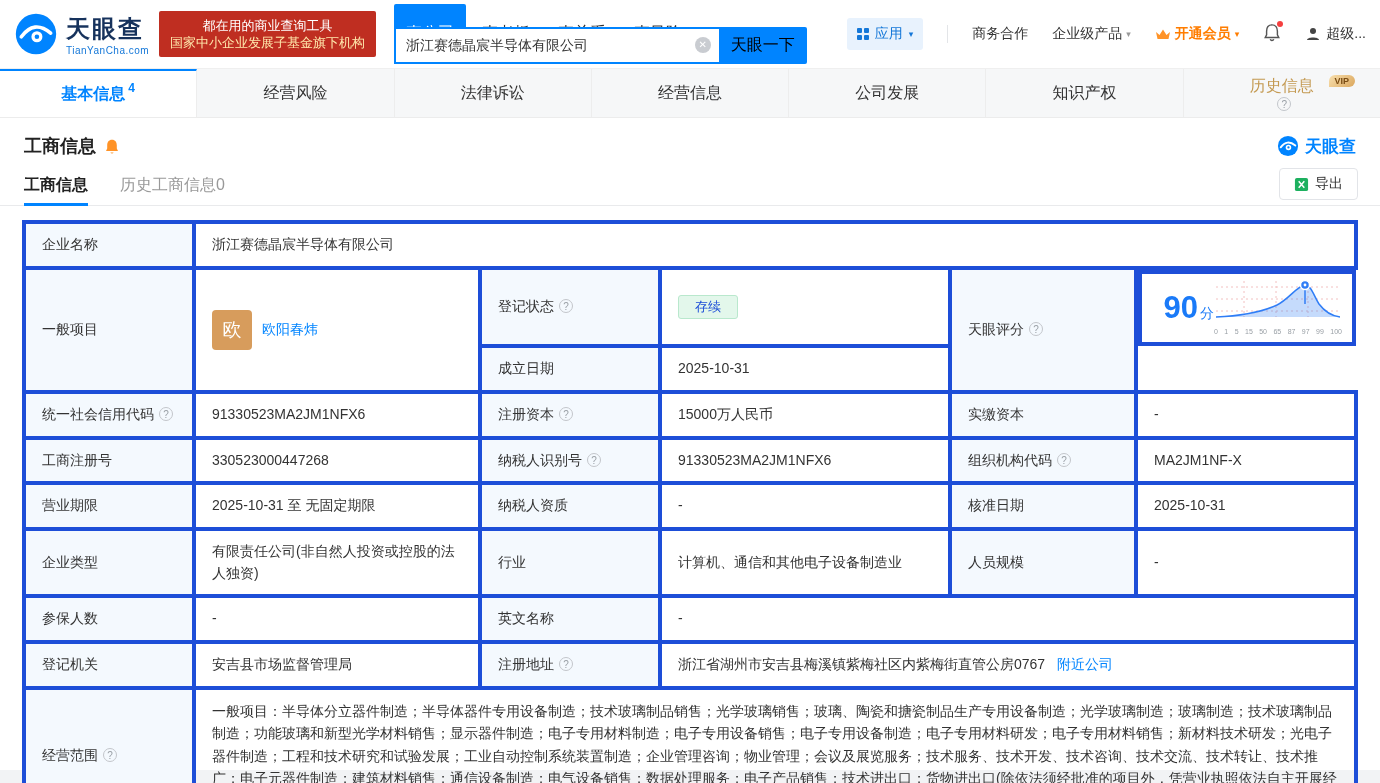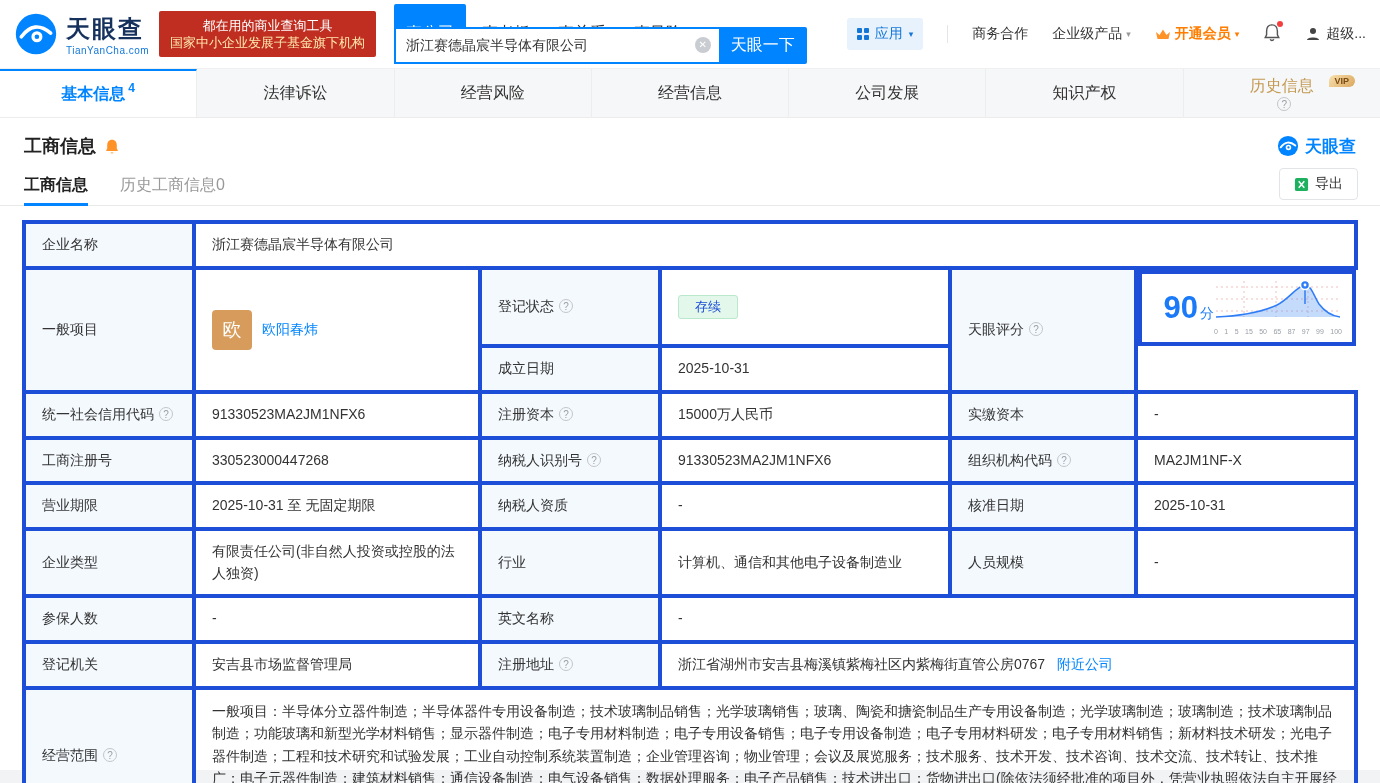--- a/index.html
+++ b/index.html
@@ -20,21 +20,21 @@
   .search-tabs { display:flex; gap:4px; height:23px; }
   .search-tab { font-size:16px; color:#333; padding:19px 12px; cursor:pointer; border-radius:2px 2px 0 0; }
   .search-tab.active { background:#0084ff; color:#fff; }
   .search-row { display:flex; height:37px; }
   .search-input-box { position:relative; flex:1; }
   .search-input-box input { width:100%; height:37px; border:2px solid #0084ff; border-right:none; padding:0 30px 0 10px;
     font-size:14px; color:#333; outline:none; }
   .clear-btn { position:absolute; right:8px; top:10px; width:16px; height:16px; border-radius:50%; background:#c9ccd1;
     color:#fff; font-size:10px; line-height:16px; text-align:center; cursor:pointer; }
   .clear-btn::after { content:"✕"; }
-  .search-btn { width:88px; background:#0084ff; color:#ffffff; border:none; font-size:16px; cursor:pointer; border-radius:0 2px 2px 0; }
+  .search-btn { width:88px; background:#0084ff; color:#000000; border:none; font-size:16px; cursor:pointer; border-radius:0 2px 2px 0; }
   .top-nav { margin-left:40px; display:flex; align-items:center; gap:24px; white-space:nowrap; }
   .apps-chip { display:flex; align-items:center; gap:6px; background:#e8f2fd; color:#1477d8; font-size:14px;
     padding:7px 10px; border-radius:3px; cursor:pointer; }
   .grid-ic { display:inline-grid; grid-template-columns:5px 5px; gap:2px; }
   .grid-ic i { width:5px; height:5px; background:#1477d8; border-radius:1px; }
   .caret { font-size:9px; color:inherit; }
   .vdiv { width:1px; height:18px; background:#e3e5e8; }
   .nav-item { font-size:14px; color:#333; cursor:pointer; display:flex; align-items:center; gap:4px; }
   .nav-item.vip { color:#ff7d00; font-weight:bold; }
   .bell-wrap { position:relative; cursor:pointer; }
@@ -166,24 +166,24 @@
       </div>
     </div>
   </div>
 
   <div class="main-tabs">
     <div class="mtab active">
       <span>基本信息</span>
       <span class="badge">4</span>
     </div>
     <div class="mtab">
+      <span>经营风险</span>
+    </div>
+    <div class="mtab">
       <span>法律诉讼</span>
-    </div>
-    <div class="mtab">
-      <span>经营风险</span>
     </div>
     <div class="mtab">
       <span>经营信息</span>
     </div>
     <div class="mtab">
       <span>公司发展</span>
     </div>
     <div class="mtab">
       <span>知识产权</span>
     </div>

